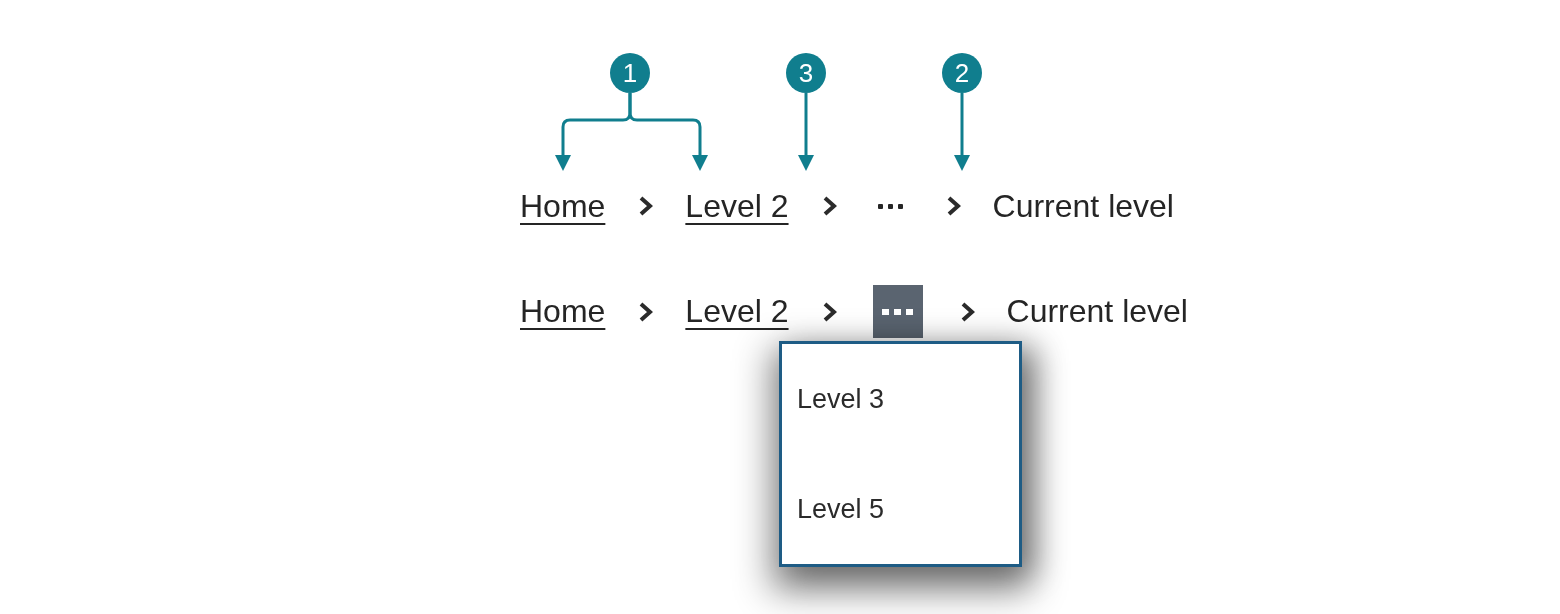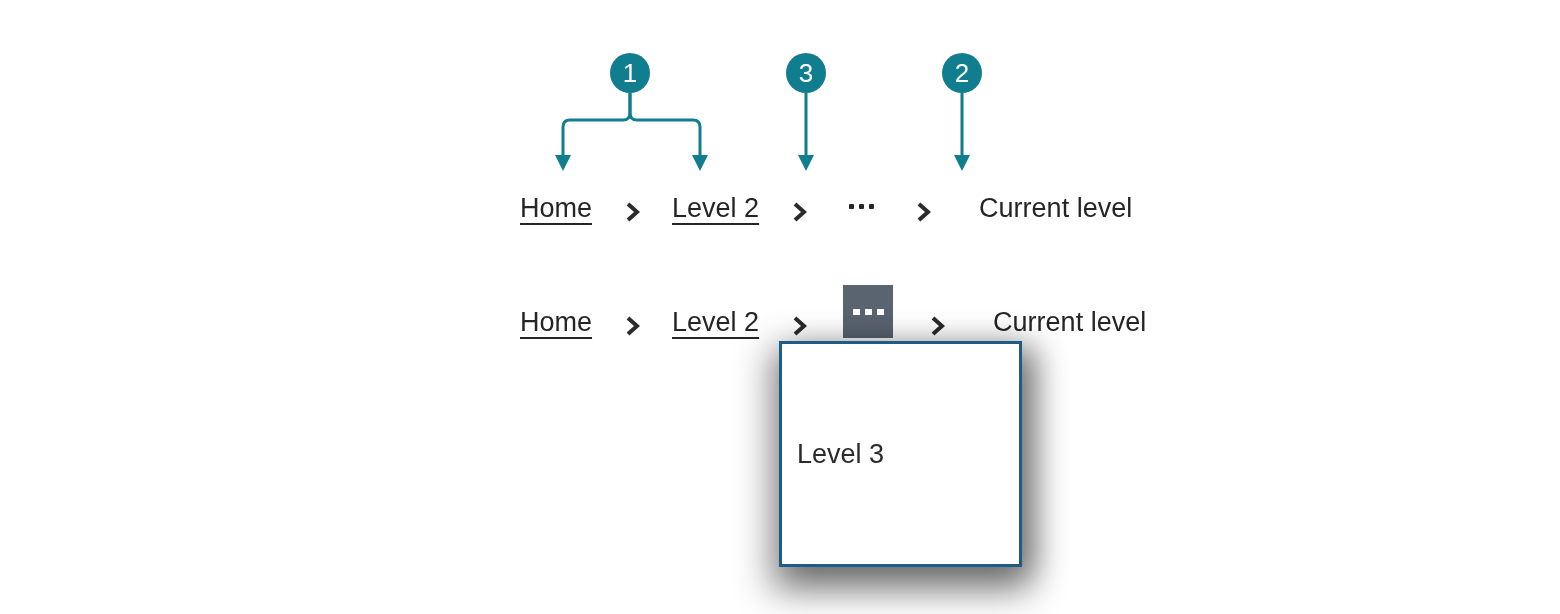--- a/index.html
+++ b/index.html
@@ -17,32 +17,32 @@
     text-align:center;user-select:none;
   }
   #badge-1{left:610px;top:53px;}
   #badge-3{left:786px;top:53px;}
   #badge-2{left:942px;top:53px;}
 
   .annotation-svg{position:absolute;left:0;top:0;}
 
   
   .crumb-row{
-    position:absolute;left:520px;display:flex;align-items:flex-end;
-    column-gap:32px;font-size:27px;color:#252525;white-space:nowrap;
+    position:absolute;left:520px;display:flex;align-items:center;
+    column-gap:32px;font-size:32px;color:#252525;white-space:nowrap;
   }
   #crumb-row-1{top:188px;height:36px;}
   #crumb-row-2{top:285px;height:53px;}
 
   .crumb-link{
     color:#252525;text-decoration:underline;
     text-decoration-thickness:2px;text-underline-offset:6px;
     cursor:pointer;
   }
-  .crumb-current{color:#252525;margin-left:16px;}
+  .crumb-current{color:#252525;}
 
   .sep{display:flex;align-items:center;}
 
   
   .overflow-plain{
     width:44px;height:36px;display:flex;align-items:center;
     justify-content:center;gap:5px;cursor:pointer;
   }
   .overflow-plain .dot{width:5px;height:5px;background:#252525;border-radius:1px;}
 
@@ -137,15 +137,16 @@
     <span class="sep">
       <svg width="16" height="24" viewBox="0 0 16 24">
           <polyline points="4,4 13,12 4,20" fill="none" stroke="#2b2b2b" stroke-width="4"></polyline>
         </svg>
     </span>
     <span class="crumb-current">Current level</span>
   </div>
 
   <div class="dropdown">
     <div class="menu-item">Level 3</div>
+    <div class="menu-item">Level 5</div>
   </div>
 
 </div>
 
 </body></html>

